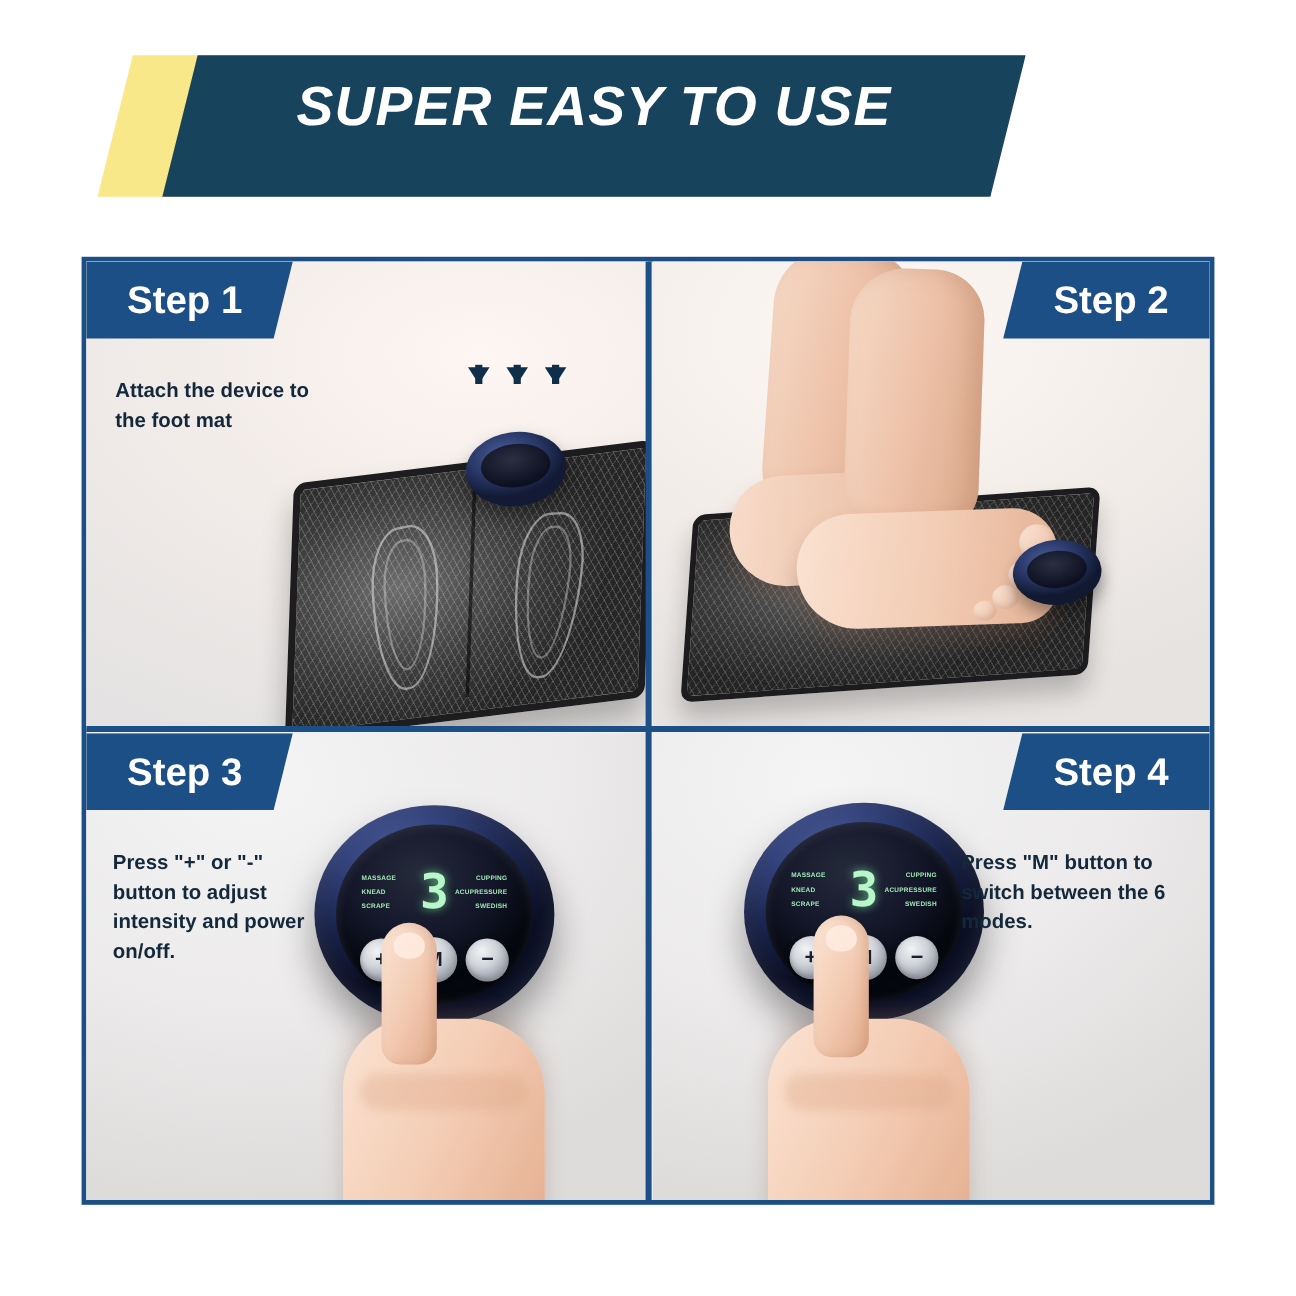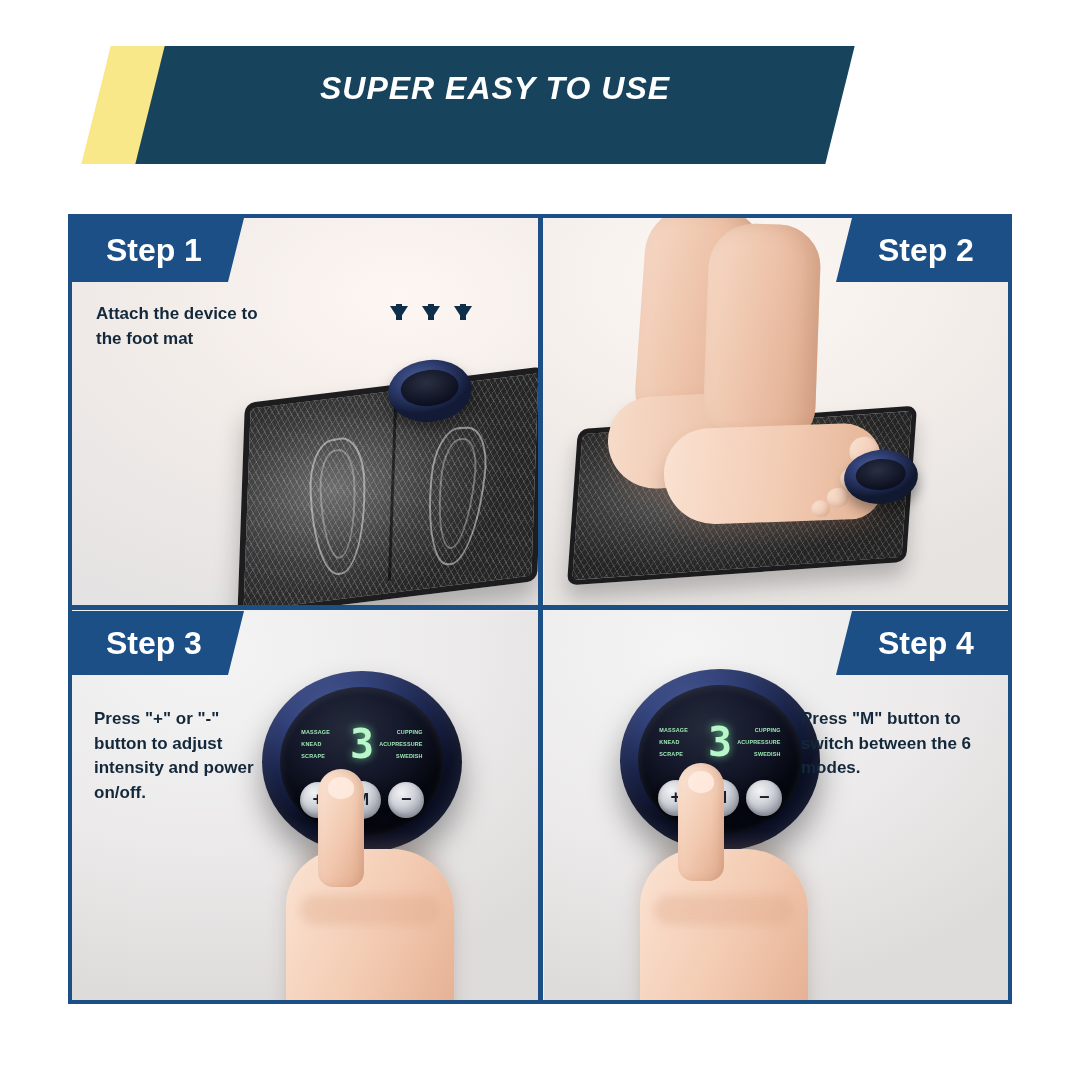--- a/index.html
+++ b/index.html
@@ -43,21 +43,21 @@
   .banner-title {
     position: absolute;
     left: 150px;
     top: 46px;
     width: 690px;
     height: 84px;
     display: flex;
     align-items: center;
     justify-content: center;
     color: #ffffff;
-    font-size: 32px;
+    font-size: 46px;
     font-weight: bold;
     font-style: italic;
     letter-spacing: 1px;
     white-space: nowrap;
   }
 
   
   .grid {
     position: absolute;
     left: 68px;
@@ -119,21 +119,21 @@
   .tag-right span { transform: skewX(14deg); }
 
   .caption {
     position: absolute;
     font-size: 17px;
     font-weight: bold;
     color: #13283a;
     line-height: 1.45;
     z-index: 6;
   }
-  .cap-1 { left: 24px; top: 84px; width: 190px; }
+  .cap-1 { left: 24px; top: 96px; width: 190px; }
   .cap-2 { right: 22px; top: 96px; width: 180px; text-align: left; }
   .cap-3 { left: 22px; top: 96px; width: 180px; }
   .cap-4 { right: 22px; top: 96px; width: 185px; }
 
   
   .scene { position: absolute; inset: 0; }
   .bg-soft-1 {
     position: absolute; inset: 0;
     background:
       radial-gradient(120% 90% at 70% 20%, #fdf6f2 0%, #f2ece9 45%, #e4e2e2 100%);

